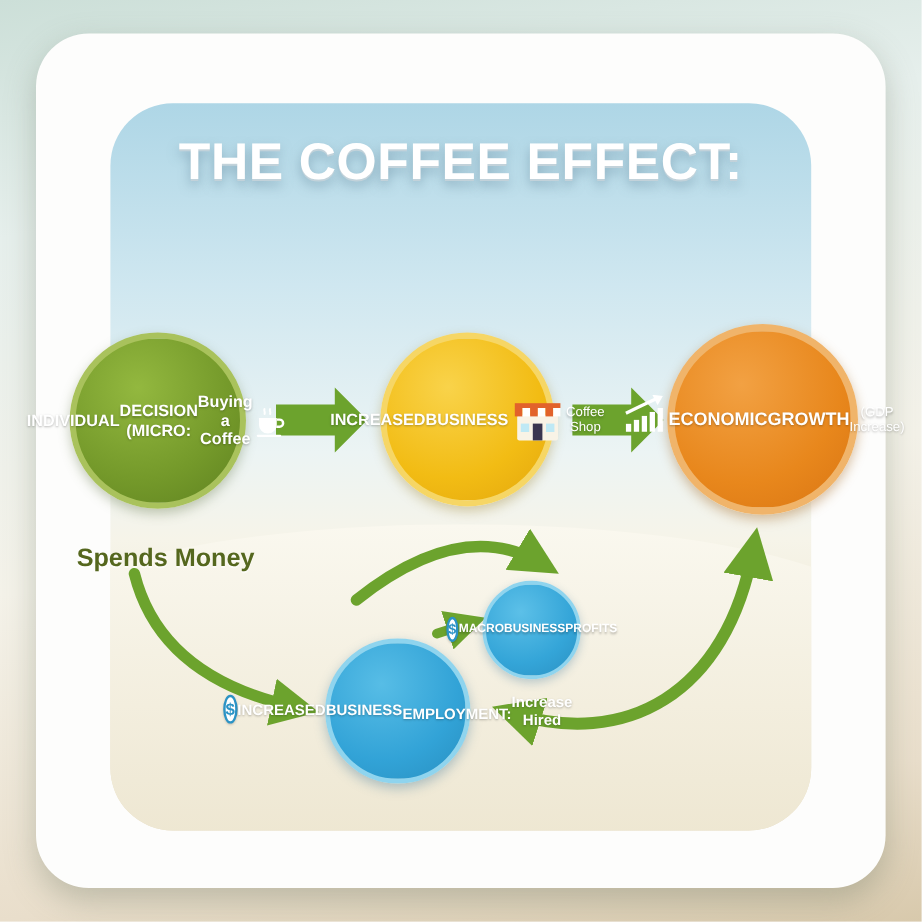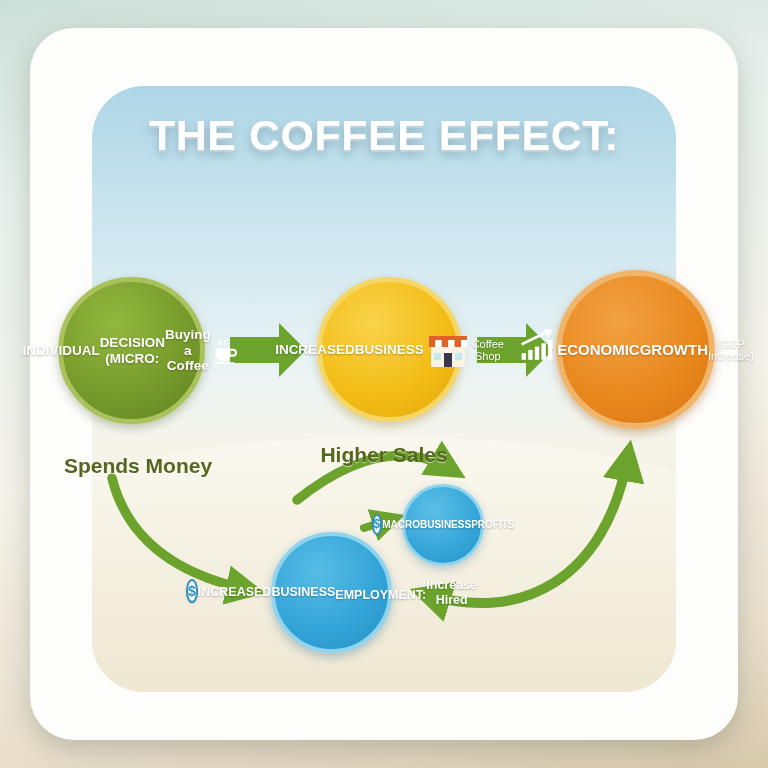--- a/index.html
+++ b/index.html
@@ -175,14 +175,13 @@
     <div class="coin">
       <span>$</span>
     </div>
     <div class="t">INCREASED</div>
     <div class="t">BUSINESS</div>
     <div class="t gap">EMPLOYMENT:</div>
     <div class="t">Increase Hired</div>
   </div>
 
   <div class="flow-label" style="left:57px; top:454px; width:162px;">Spends Money</div>
-  <div class="flow-label" style="left:303px; top:443px; width:162px;">Higher Sales</div>
 </div>
 
 </body></html>

